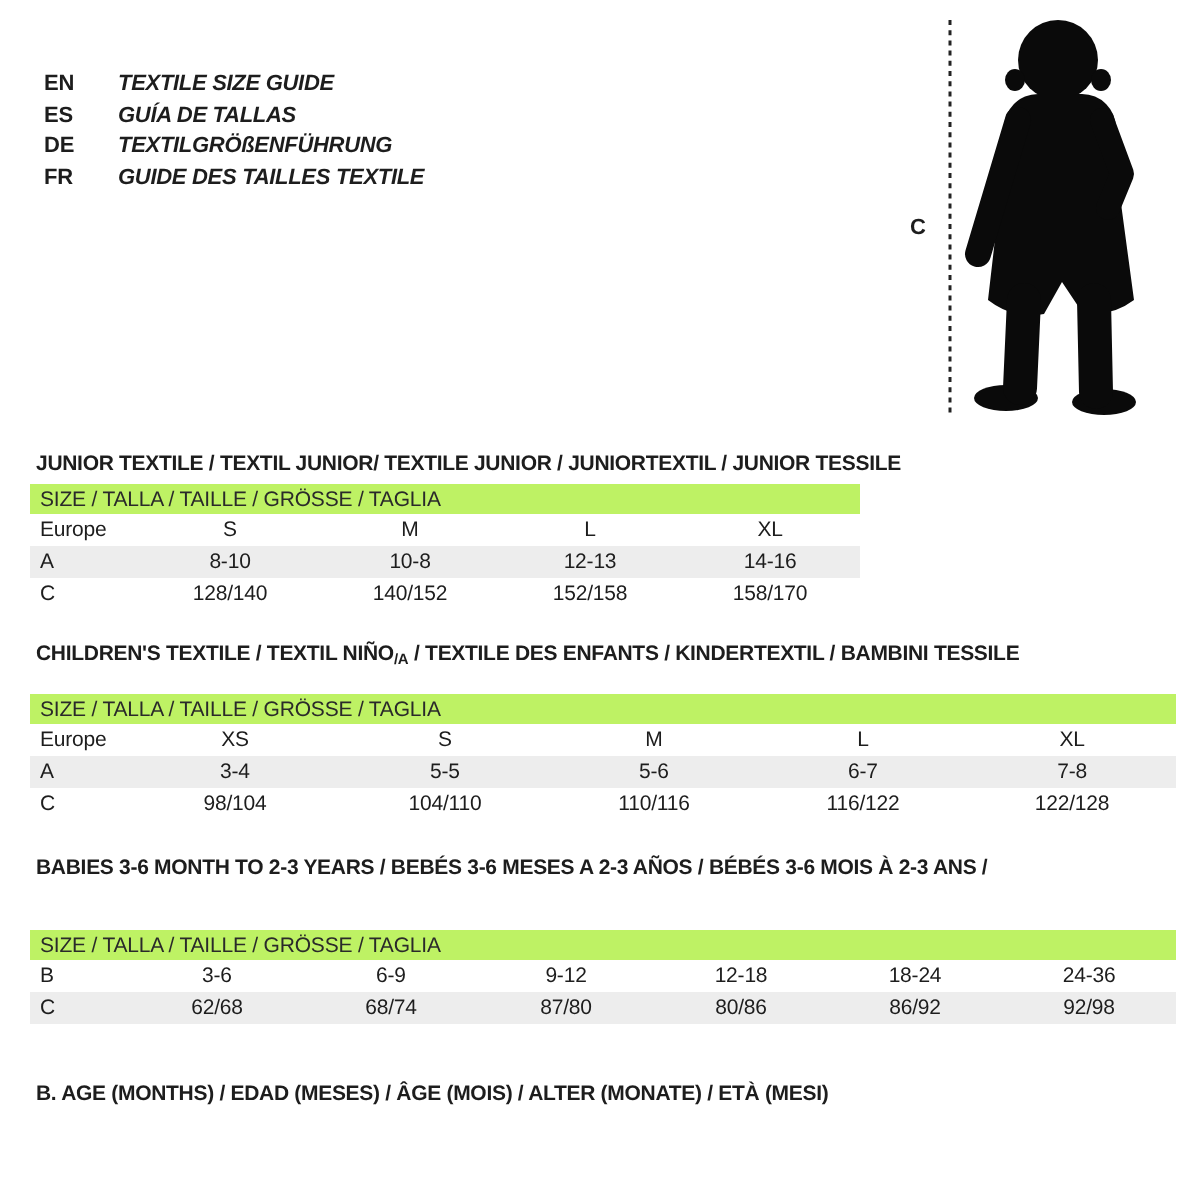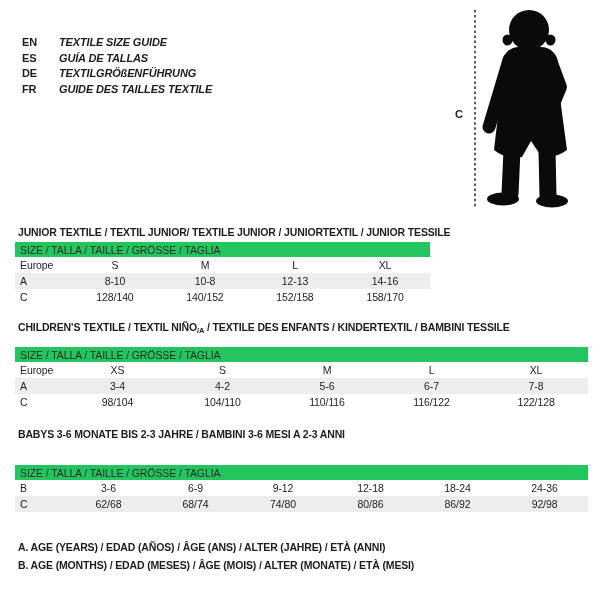--- a/index.html
+++ b/index.html
@@ -17,21 +17,21 @@
   
   .figure-wrap{position:absolute;left:430px;top:0;width:170px;height:220px;}
   .height-label{position:absolute;left:455px;top:108px;font-size:11px;font-weight:bold;}
   
   .tbl-title{position:absolute;font-size:10.5px;font-weight:bold;letter-spacing:-0.15px;white-space:nowrap;}
   .tbl-title .subscript{font-size:7.5px;vertical-align:-2px;letter-spacing:-0.1px;}
   .tbl-title-multiline{white-space:normal;line-height:17px;width:575px;}
   
   table.size-table{position:absolute;border-collapse:collapse;table-layout:fixed;
     font-size:10.5px;color:#1d1d1d;letter-spacing:-0.1px;}
-  .size-table th.bar{background:#22c55e;font-weight:normal;text-align:left;
+  .size-table th.bar{background:#bef264;font-weight:normal;text-align:left;
     padding:0 0 0 5px;height:15px;font-size:10.5px;color:#2a2a2a;}
   .size-table td{height:16px;text-align:center;padding:0;font-weight:normal;vertical-align:middle;}
   .size-table td.lbl{text-align:left;padding-left:5px;}
   .size-table tr.shaded{background:#ededed;}
   
   .footnotes{position:absolute;left:18px;top:539px;}
   .footnote{font-size:10.5px;font-weight:bold;line-height:17.5px;letter-spacing:-0.15px;white-space:nowrap;}
 </style>
 </head>
 <body>
@@ -136,38 +136,38 @@
     <td class="lbl">Europe</td>
     <td>XS</td>
     <td>S</td>
     <td>M</td>
     <td>L</td>
     <td>XL</td>
   </tr>
   <tr class="shaded">
     <td class="lbl">A</td>
     <td>3-4</td>
-    <td>4-2</td>
+    <td>5-5</td>
     <td>5-6</td>
     <td>6-7</td>
     <td>7-8</td>
   </tr>
   <tr>
     <td class="lbl">C</td>
     <td>98/104</td>
     <td>104/110</td>
     <td>110/116</td>
     <td>116/122</td>
     <td>122/128</td>
   </tr>
 </tbody>
   </table>
 
 <div class="tbl-title tbl-title-multiline" style="left:18px;top:426px;">
-  <div>BABYS 3-6 MONATE BIS 2-3 JAHRE / BAMBINI 3-6 MESI A 2-3 ANNI</div>
+  <div>BABIES 3-6 MONTH TO 2-3 YEARS / BEBÉS 3-6 MESES A 2-3 AÑOS / BÉBÉS 3-6 MOIS À 2-3 ANS /</div>
 </div>
 <table class="size-table" style="left:15px;top:465px;width:573px;">
   <colgroup>
       <col style="width:50px">
       <col style="width:87px">
       <col style="width:87px">
       <col style="width:88px">
       <col style="width:87px">
       <col style="width:87px">
       <col style="width:87px">
@@ -182,24 +182,23 @@
     <td>6-9</td>
     <td>9-12</td>
     <td>12-18</td>
     <td>18-24</td>
     <td>24-36</td>
   </tr>
   <tr class="shaded">
     <td class="lbl">C</td>
     <td>62/68</td>
     <td>68/74</td>
-    <td>74/80</td>
+    <td>87/80</td>
     <td>80/86</td>
     <td>86/92</td>
     <td>92/98</td>
   </tr>
 </tbody>
   </table>
 
 <div class="footnotes">
-  <div class="footnote">A. AGE (YEARS) / EDAD (AÑOS) / ÂGE (ANS) / ALTER (JAHRE) / ETÀ (ANNI)</div>
   <div class="footnote">B. AGE (MONTHS) / EDAD (MESES) / ÂGE (MOIS) / ALTER (MONATE) / ETÀ (MESI)</div>
 </div>
 
 </body></html>

